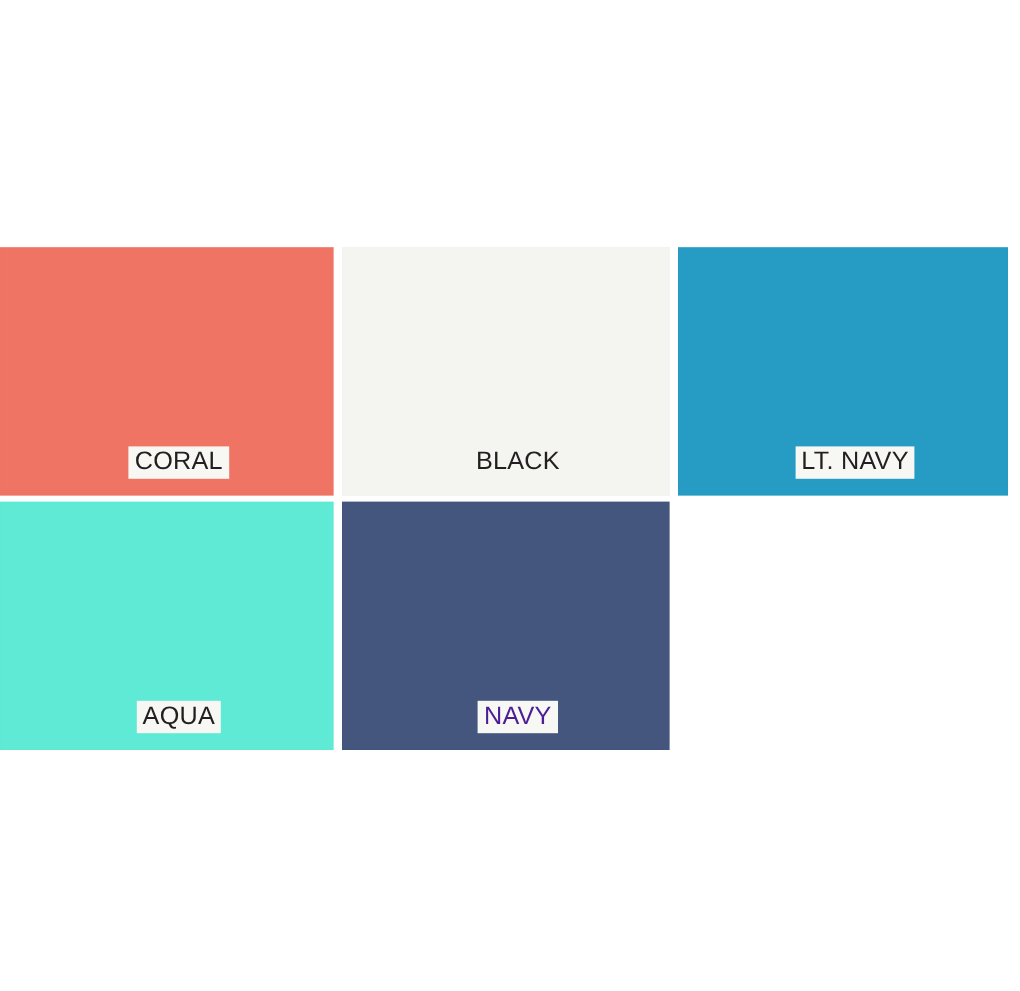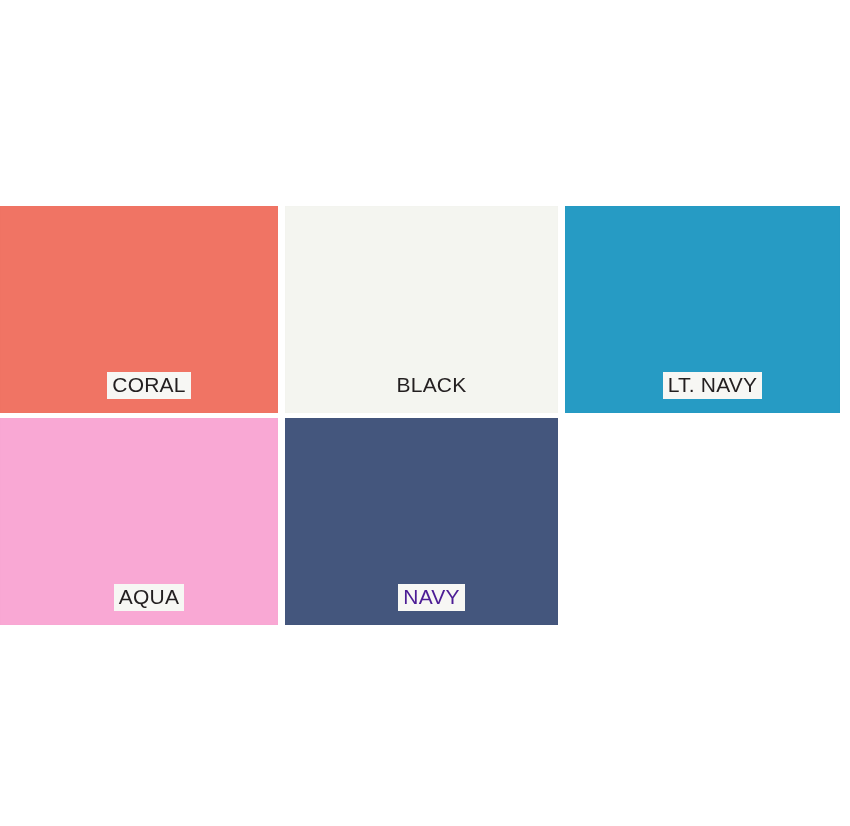--- a/index.html
+++ b/index.html
@@ -87,21 +87,21 @@
 
     <div class="swatch swatch-white" style="background-color: rgb(244, 245, 240);">
       <span class="swatch-label" style="color: rgb(35, 31, 32); background-color: transparent;">BLACK</span>
     </div>
 
     <div class="swatch swatch-lt-blue" style="background-color: rgb(38, 155, 196);">
       <span class="swatch-label" style="color: rgb(35, 31, 32); background-color: rgb(247, 247, 244);">LT. NAVY</span>
     </div>
 
 
-    <div class="swatch swatch-aqua" style="background-color: #f9a8d4;">
+    <div class="swatch swatch-aqua" style="background-color: #5eead4;">
       <span class="swatch-label" style="color: rgb(35, 31, 32); background-color: rgb(247, 247, 244);">AQUA</span>
     </div>
 
     <div class="swatch swatch-navy" style="background-color: rgb(68, 86, 125);">
       <span class="swatch-label" style="color: #4c1d95; background-color: rgb(247, 247, 244);">NAVY</span>
     </div>
 
   </div>
 
 </div>

